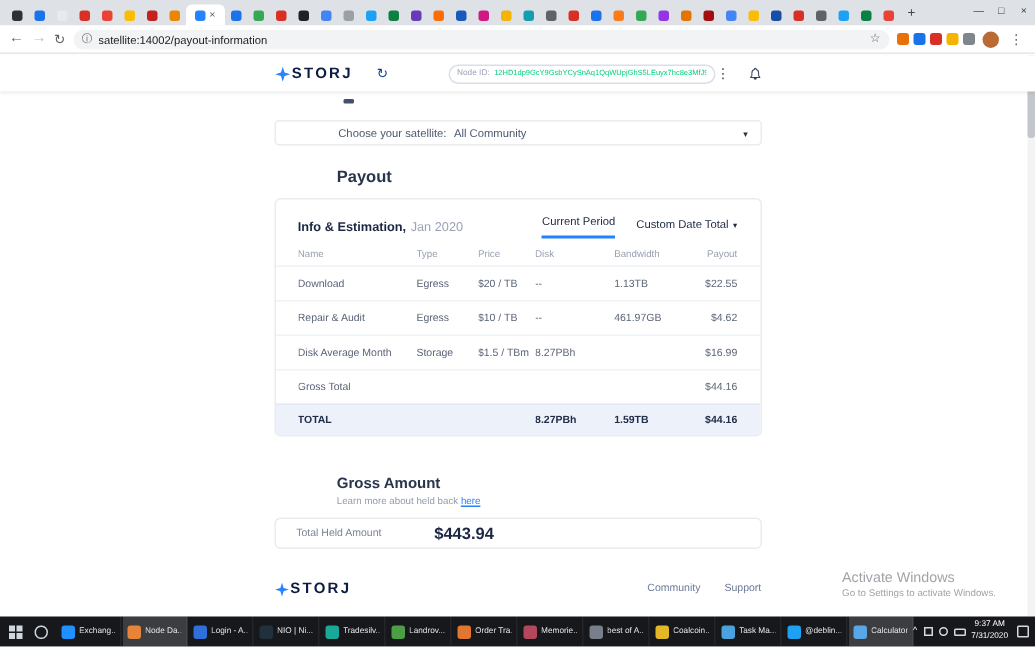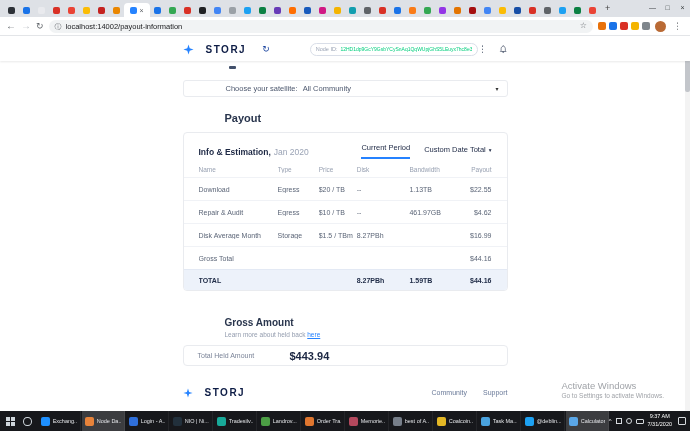--- a/index.html
+++ b/index.html
@@ -27,21 +27,21 @@
   .extensions{display:flex;gap:3px;align-items:center}
   .ext{width:8px;height:8px;border-radius:2px}
   .avatar{width:11px;height:11px;border-radius:50%;background:#b96a35}
   .kebab{font-size:9px;color:#5f6368;padding:0 2px}
 
   
   .page{position:absolute;top:37px;left:0;right:0;bottom:20px;background:#fff;overflow:hidden}
   .site-header{height:24px;background:#fff;box-shadow:0 1px 2px rgba(0,0,0,.09);display:flex;align-items:center;position:relative;z-index:2}
   .container{width:325px;margin:0 auto}
   .hrow{display:flex;align-items:center}
-  .brand{display:flex;align-items:center;gap:12px}
+  .brand{display:flex;align-items:center;gap:1px}
   .brand-text{font-size:10px;font-weight:bold;letter-spacing:1.5px;color:#0d1c45}
   .hrefresh{margin-left:16px;font-size:9px;color:#133e9c;line-height:1}
   .nodepill{margin-left:40px;width:178px;height:13px;border:1px solid #d9dee8;border-radius:7px;display:flex;align-items:center;gap:3px;padding:0 5px;min-width:0}
   .nid-label{font-size:5.5px;color:#9aa3b5;white-space:nowrap}
   .nid-value{font-size:5px;color:#00ce7d;white-space:nowrap;overflow:hidden}
   .hkebab{margin-left:auto;font-size:9px;color:#36435a;line-height:1}
   .bell{margin-left:12px}
 
   .fragment{margin:5px 0 0 46px;width:7px;height:3px;background:#42506b;border-radius:1px}
   .satbar{margin-top:11px;height:17px;background:#fff;border:1px solid #e9ebef;border-radius:3px;display:flex;align-items:center;padding:0 8px 0 42px;font-size:7.5px;color:#4d586e}
@@ -230,21 +230,21 @@
       <span class="wc">×</span>
     </div>
   </div>
 
   <div class="toolbar">
     <span class="nav back">←</span>
     <span class="nav fwd">→</span>
     <span class="nav reload">↻</span>
     <div class="addressbar">
       <span class="info">ⓘ</span>
-      <span class="url">localhost:14002/payout-information</span>
+      <span class="url">satellite:14002/payout-information</span>
       <span class="star">☆</span>
     </div>
     <div class="extensions">
         <span class="ext" style="background: rgb(232, 113, 10);"></span>
         <span class="ext" style="background: rgb(26, 115, 232);"></span>
         <span class="ext" style="background: rgb(217, 48, 37);"></span>
         <span class="ext" style="background: rgb(244, 180, 0);"></span>
         <span class="ext" style="background: rgb(127, 134, 140);"></span>
       </div>
     <span class="avatar"></span>

